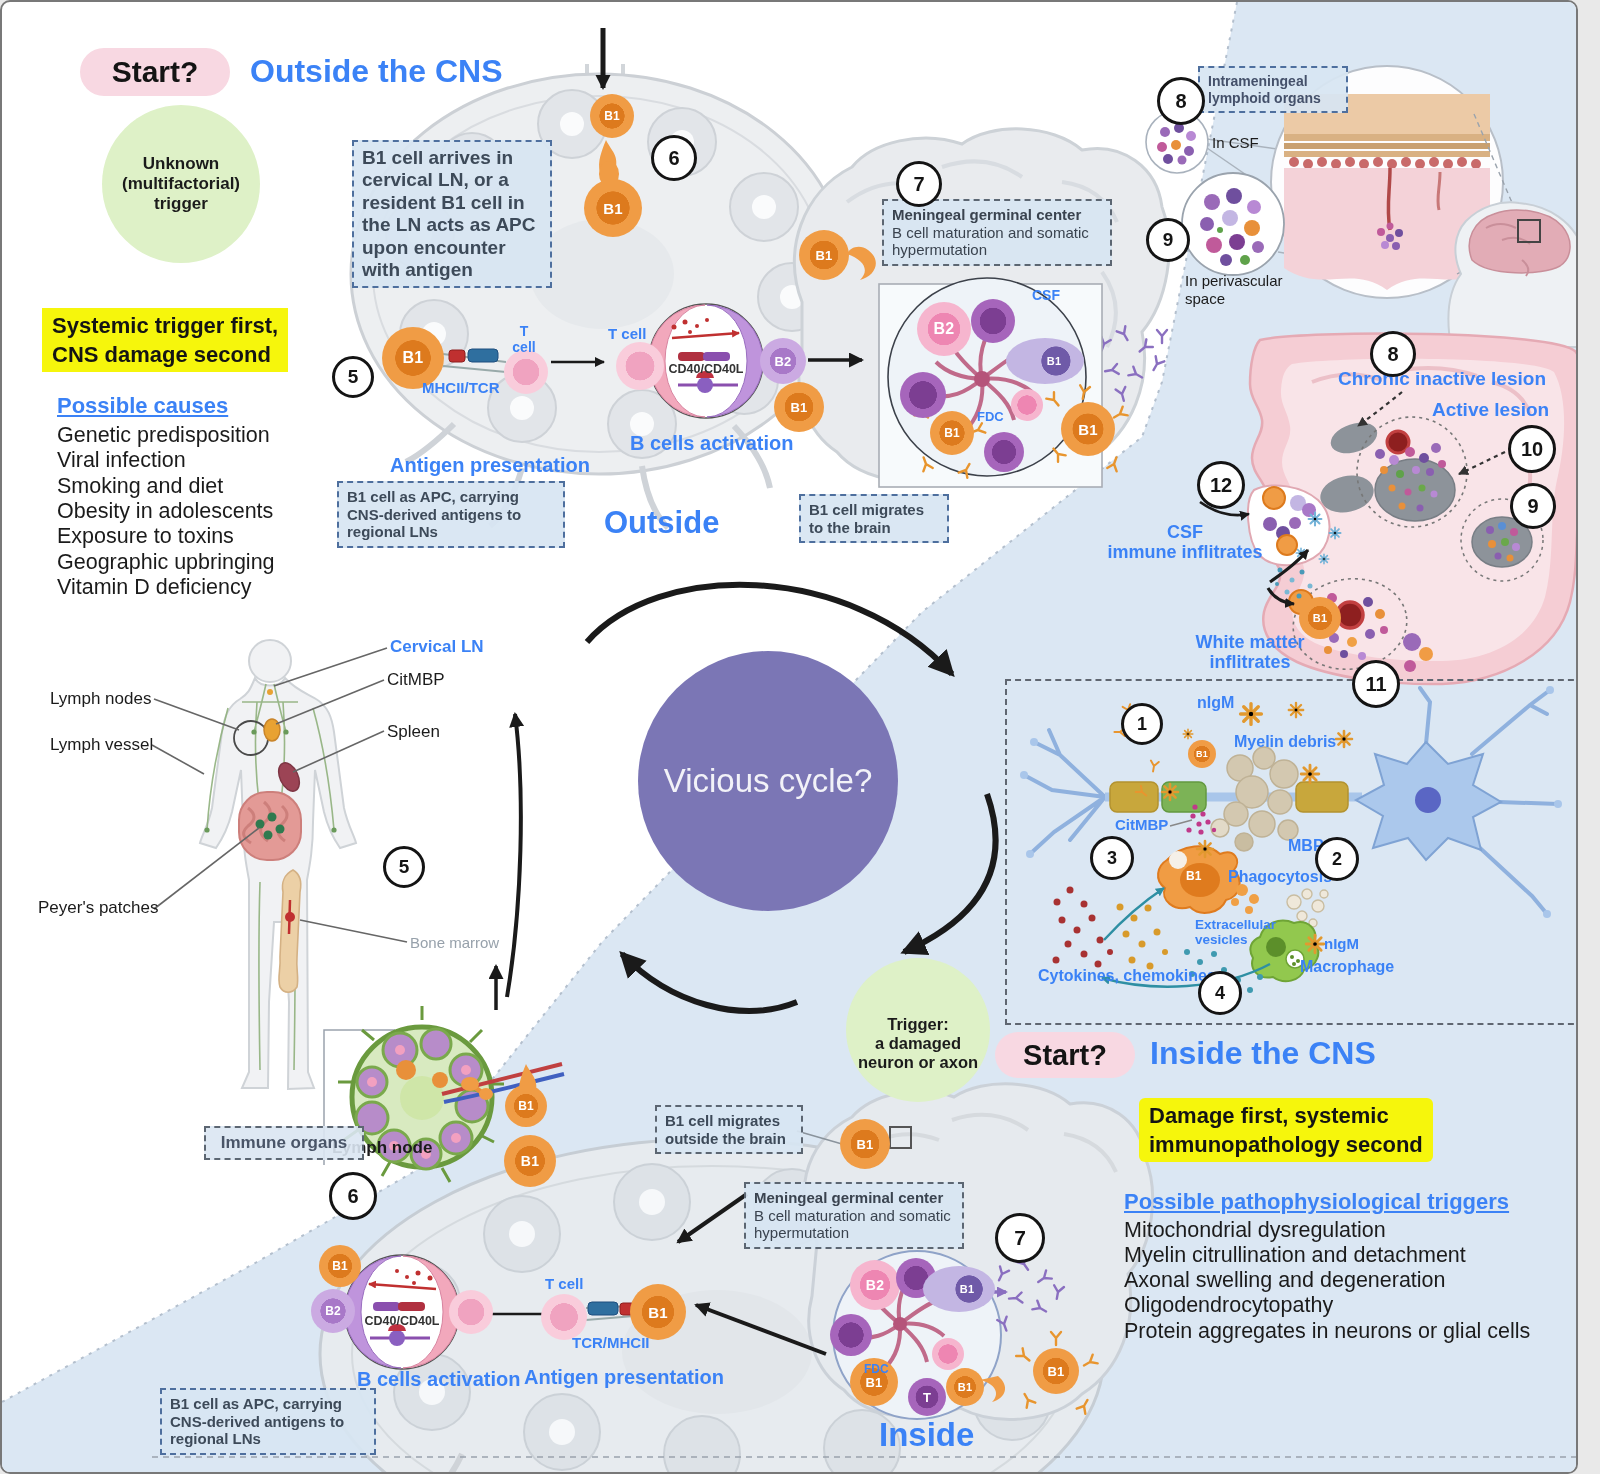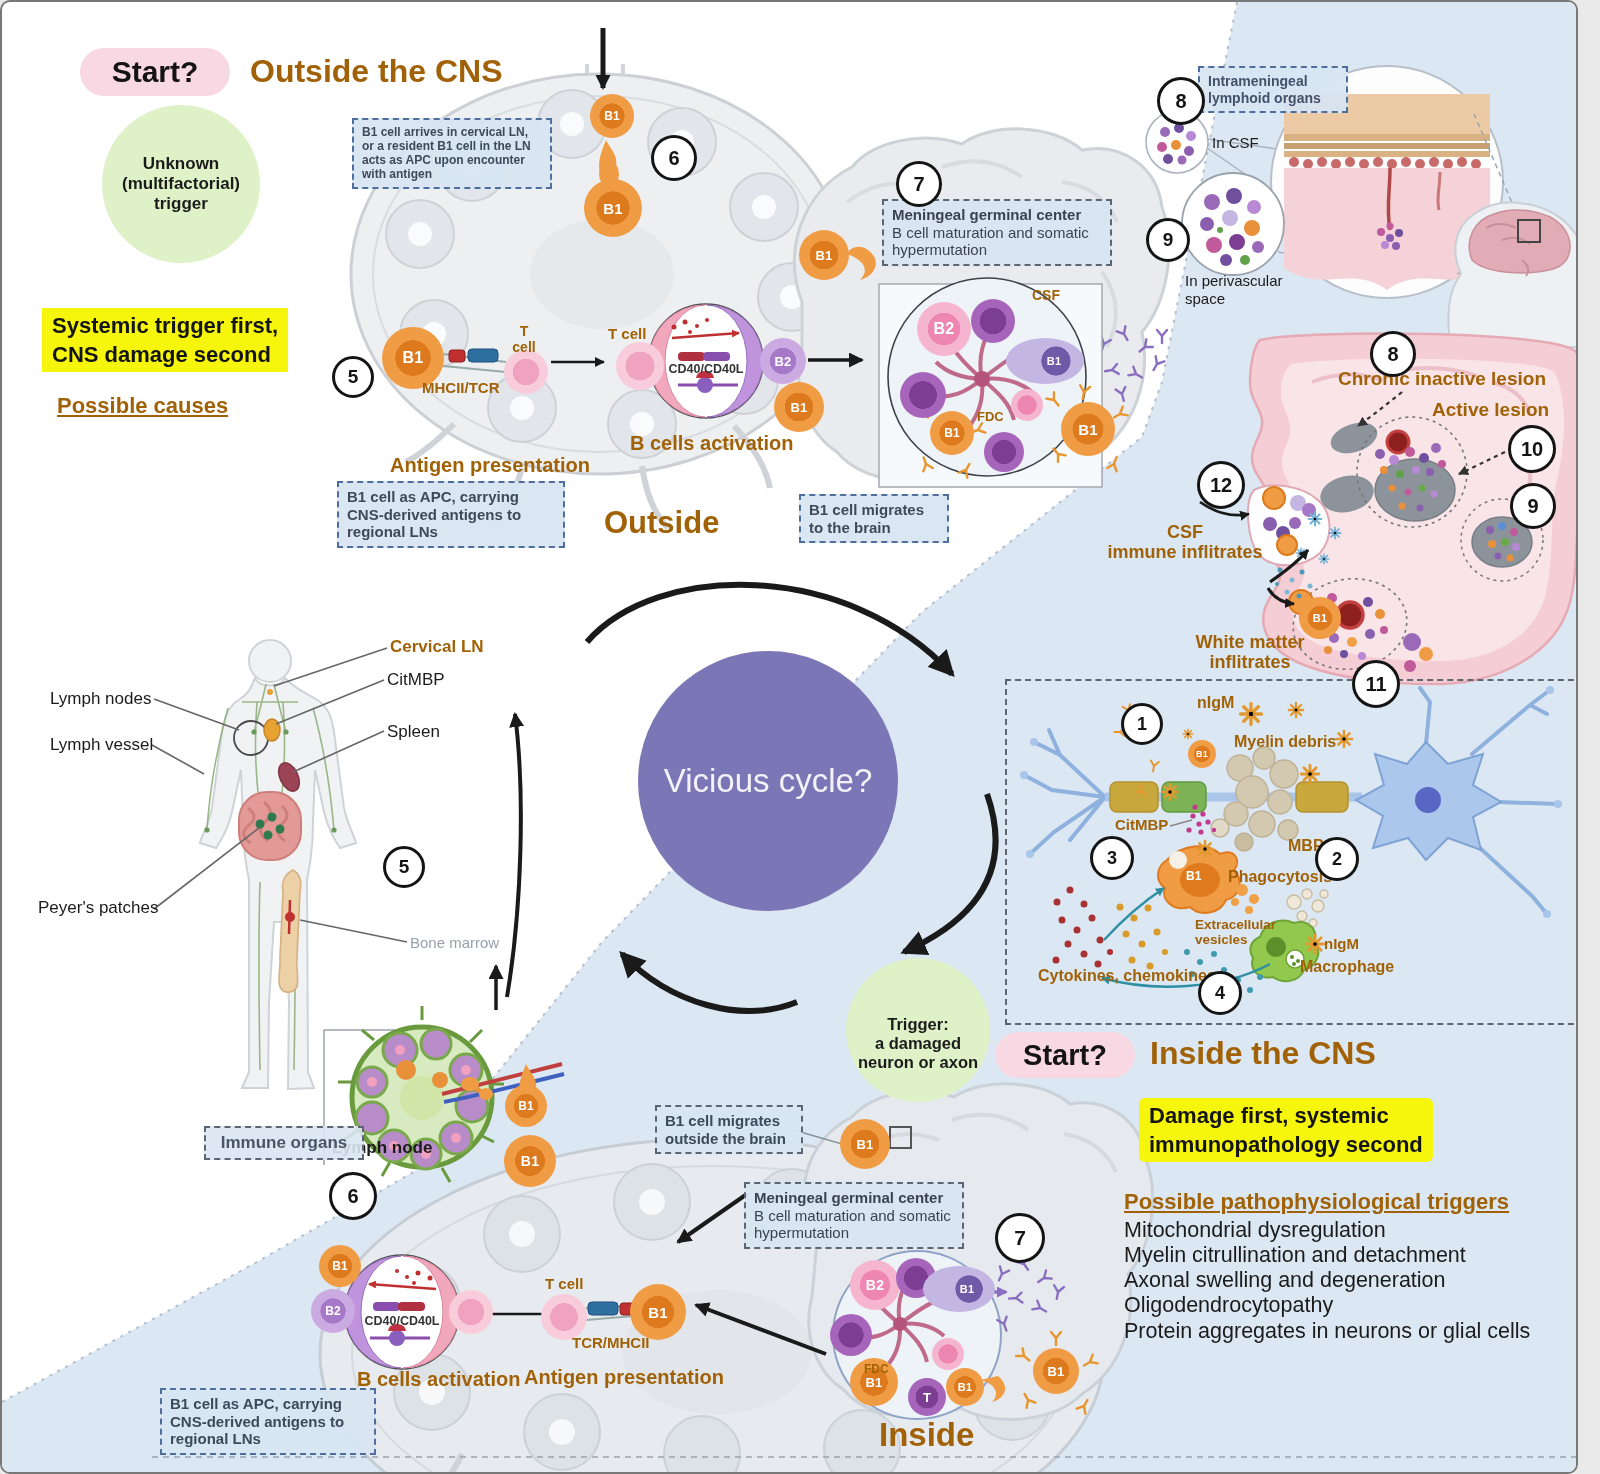--- a/index.html
+++ b/index.html
@@ -1,20 +1,20 @@
 <!DOCTYPE html>
 <html><head>
 <meta charset="utf-8">
 <style>
   html,body{margin:0;background:#e9e9e9}
   #stage{position:relative;width:1578px;height:1474px;background:#fff;
     font-family:"Liberation Sans",sans-serif;overflow:hidden;border:2px solid #787878;
     border-radius:10px;box-sizing:border-box}
   #art{position:absolute;left:0;top:0;z-index:1}
-  .lbl{position:absolute;font-weight:700;color:#a16207;white-space:nowrap;z-index:22;line-height:1.12}
+  .lbl{position:absolute;font-weight:700;color:#3b82f6;white-space:nowrap;z-index:22;line-height:1.12}
   .txt{position:absolute;color:#1b1b1b;z-index:22;line-height:1.18}
   .ctr{text-align:center}
   .ibox{position:absolute;background:rgba(215,229,242,.93);border:2px dashed #4e6f9e;color:#3d4a59;
     font-weight:600;z-index:20;line-height:1.18;padding:5px 8px;font-size:15px}
   .gdash{border-color:#5c6672;border-style:dashed}
   .nc{position:absolute;background:#fff;border:3px solid #141414;border-radius:50%;display:flex;
     align-items:center;justify-content:center;font-weight:700;color:#141414;z-index:30}
   .cell{position:absolute;border-radius:50%;display:flex;align-items:center;justify-content:center;
     font-weight:700;color:#fff;z-index:10;letter-spacing:.2px}
   .c-or{background:radial-gradient(circle,#dd7a1d 0 40%,#f09c45 41%)}
@@ -678,26 +678,35 @@
   <path d="M150,1455 H1592 M1592,1022 V1455" fill="none" stroke="#9aa3ad" stroke-width="1.6" stroke-dasharray="6 5"></path>
 </svg>
 
 <div class="pill" style="left:78px;top:46px;width:150px;height:48px;font-size:30px">Start?</div>
 <div class="lbl" style="left:248px;top:52px;font-size:32px">Outside the CNS</div>
 <div class="gcirc" style="left:100px;top:103px;width:158px;height:158px;font-size:17px">
   <span>Unknown</span>
   <span>(multifactorial)</span>
   <span>trigger</span>
 </div>
-<div class="ibox" style="left:350px;top:116px;width:180px;font-size:12px">B1 cell arrives in cervical LN, or a resident B1 cell in the LN acts as APC upon encounter with antigen</div>
+<div class="ibox" style="left:350px;top:138px;width:180px;font-size:19px">B1 cell arrives in cervical LN, or a resident B1 cell in the LN acts as APC upon encounter with antigen</div>
 <div class="hl" style="left:40px;top:306px;font-size:22px">
   <div>Systemic trigger first,</div>
   <div>CNS damage second</div>
 </div>
 <div class="lbl u" style="left:55px;top:392px;font-size:22px">Possible causes</div>
+<div class="txt" style="left:55px;top:421px;font-size:21.5px;line-height:1.18">
+  <div>Genetic predisposition</div>
+  <div>Viral infection</div>
+  <div>Smoking and diet</div>
+  <div>Obesity in adolescents</div>
+  <div>Exposure to toxins</div>
+  <div>Geographic upbringing</div>
+  <div>Vitamin D deficiency</div>
+</div>
 
 <div class="nc" style="left:330px;top:354px;width:36px;height:36px;font-size:19px">5</div>
 <div class="nc" style="left:649px;top:133px;width:40px;height:40px;font-size:20px">6</div>
 <div class="nc" style="left:894px;top:159px;width:40px;height:40px;font-size:20px">7</div>
 <div class="nc" style="left:1155px;top:75px;width:42px;height:42px;font-size:20px">8</div>
 <div class="nc" style="left:1144px;top:216px;width:38px;height:38px;font-size:19px">9</div>
 <div class="nc" style="left:1368px;top:329px;width:40px;height:40px;font-size:20px">8</div>
 <div class="nc" style="left:1506px;top:423px;width:42px;height:42px;font-size:20px">10</div>
 <div class="nc" style="left:1508px;top:481px;width:40px;height:40px;font-size:20px">9</div>
 <div class="nc" style="left:1195px;top:459px;width:42px;height:42px;font-size:20px">12</div>

